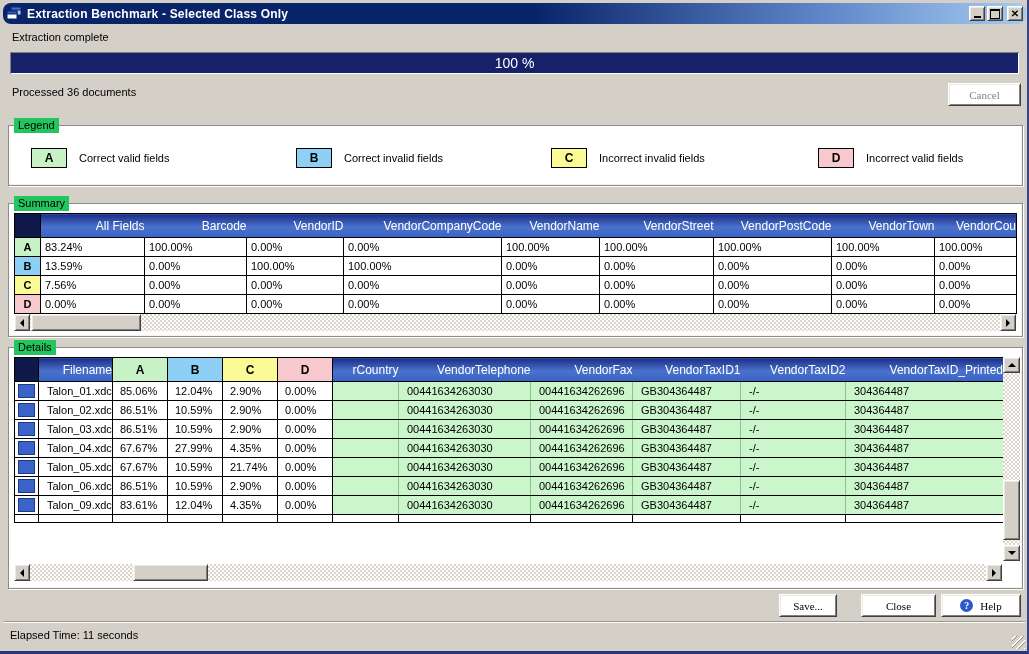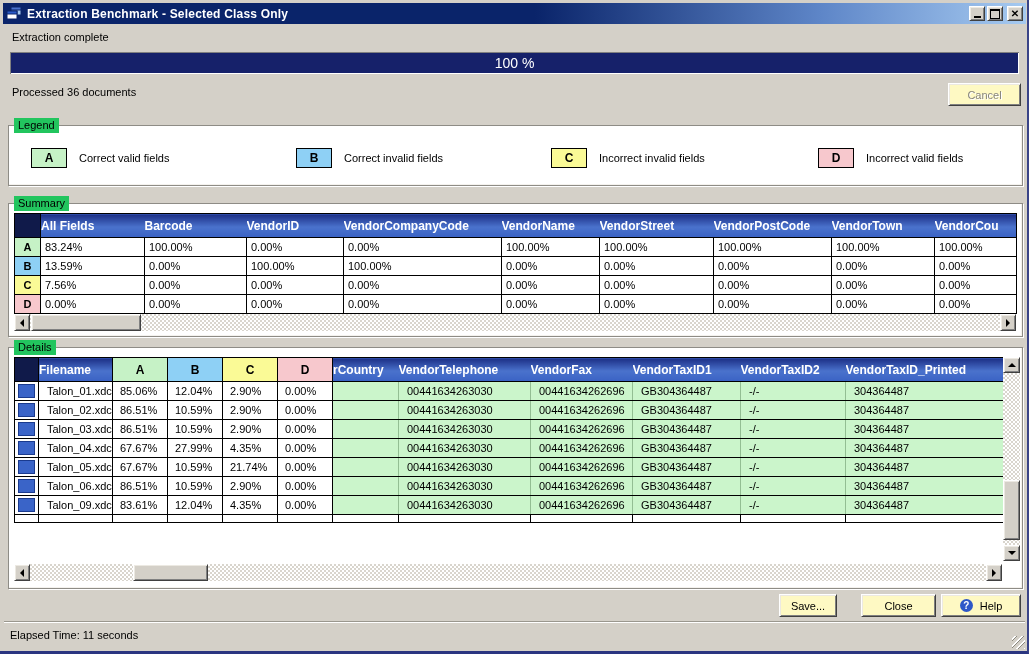--- a/index.html
+++ b/index.html
@@ -8,21 +8,21 @@
     background:#D4D0C8;
     font-family:"Liberation Sans", sans-serif;
     font-size:11px;color:#000;
     -webkit-font-smoothing:none;
   }
   .window{position:absolute;inset:0;}
   
   .titlebar{
     position:absolute;left:3px;top:3px;right:3px;height:21px;
     background:linear-gradient(90deg,var(--title-bar-left,#0A246A) 0%,var(--title-bar-left,#0A246A) 52%,#5E86C8 80%,var(--title-bar-right,#A6CAF0) 100%);
-    display:flex;align-items:center;
+    display:flex;align-items:center;border-radius:8px;
   }
   .app-icon{margin-left:4px;display:inline-flex;}
   .title-text{color:#fff;font-weight:bold;font-size:12px;margin-left:5px;letter-spacing:.2px;}
   .winbtns{position:absolute;right:3px;top:3px;display:flex;}
   .winbtn{
     width:16px;height:15px;padding:0;margin-left:2px;
     background:#D4D0C8;border:1px solid;border-color:#fff #404040 #404040 #fff;
     box-shadow:inset 1px 1px 0 #ece9e2, inset -1px -1px 0 #808080;
     display:flex;align-items:center;justify-content:center;cursor:default;
   }
@@ -35,43 +35,43 @@
   .progress{
     position:absolute;left:10px;top:52px;width:1009px;height:22px;
     background:var(--progress-fill,#16216A);
     box-shadow:inset 1px 1px 0 #808080, inset -1px -1px 0 #fff;
     display:flex;align-items:center;justify-content:center;
     color:#fff;font-size:14px;
   }
   
   .btn{
     position:absolute;height:23px;
-    background:#fef9c3;border:1px solid;border-color:#fff #404040 #404040 #fff;
+    background:#ffffff;border:1px solid;border-color:#fff #404040 #404040 #fff;
     box-shadow:inset 1px 1px 0 #ece9e2, inset -1px -1px 0 #808080;
-    font-family:Liberation Sans, sans-serif;font-size:11px;color:#000;
+    font-family:Liberation Serif, serif;font-size:11px;color:#000;
     display:flex;align-items:center;justify-content:center;padding:4px;cursor:default;
   }
   .btn.disabled{color:#86847C;text-shadow:1px 1px 0 #fff;}
   .help-icon{
     width:13px;height:13px;border-radius:50%;background:#2E58C8;color:#fff;
     font-weight:bold;font-size:10px;line-height:13px;text-align:center;margin-right:7px;
   }
   
   .groupbox{
     position:absolute;background:#fff;
     border:1px solid #8E8C86;box-shadow:1px 1px 0 #ffffff, inset -1px -1px 0 #f4f2ee;
   }
   .gb-label{
     position:absolute;top:-8px;left:5px;background:#22c55e;padding:1px 4px;line-height:13px;
   }
   
   .grid{border-collapse:collapse;table-layout:fixed;position:absolute;background:#fff;border:1px solid #000;}
   .grid td,.grid th{overflow:hidden;white-space:nowrap;font-size:11px;height:19px;box-sizing:border-box;padding:0;text-align:left;font-weight:normal;}
   th.hcell{
-    height:24px;color:#fff;font-weight:bold;font-size:12px;text-align:left;
+    height:24px;color:#fff;font-weight:normal;font-size:12px;text-align:right;
     background:linear-gradient(180deg,var(--grid-header-top,#1C2F86) 0%,var(--grid-header-bottom,#4A72CC) 55%,#3A62C4 100%);
     border-top:1px solid #000;border-bottom:1px solid #000;
   }
   th.corner{background:var(--grid-corner,#101A4A);border:1px solid #000;height:24px;}
   th.colored{height:24px;border:1px solid #000;font-weight:bold;font-size:12px;text-align:center;color:#000;}
   th.rowlabel{border:1px solid #000;font-weight:bold;font-size:11px;text-align:center;}
   td.vcell{border:1px solid #000;background:#fff;padding-left:4px;}
   td.pct{border:1px solid #000;background:#fff;padding-left:7px;}
   td.file{border:1px solid #000;background:#fff;padding-left:8px;}
   td.selcell{border:1px solid #000;background:#fff;}

